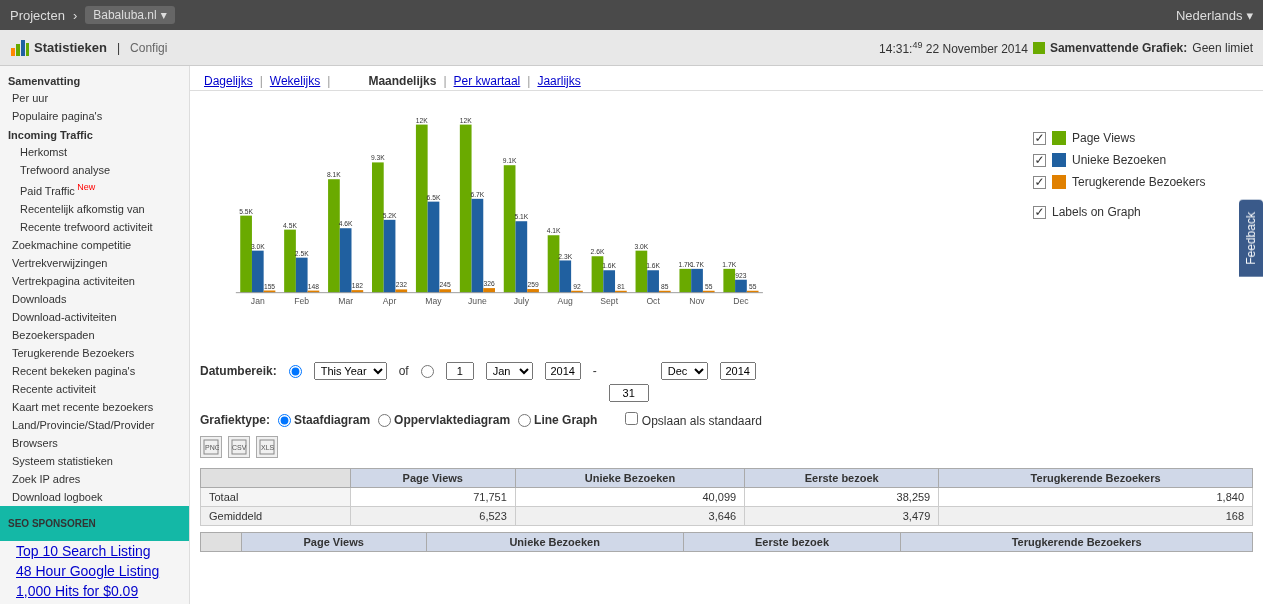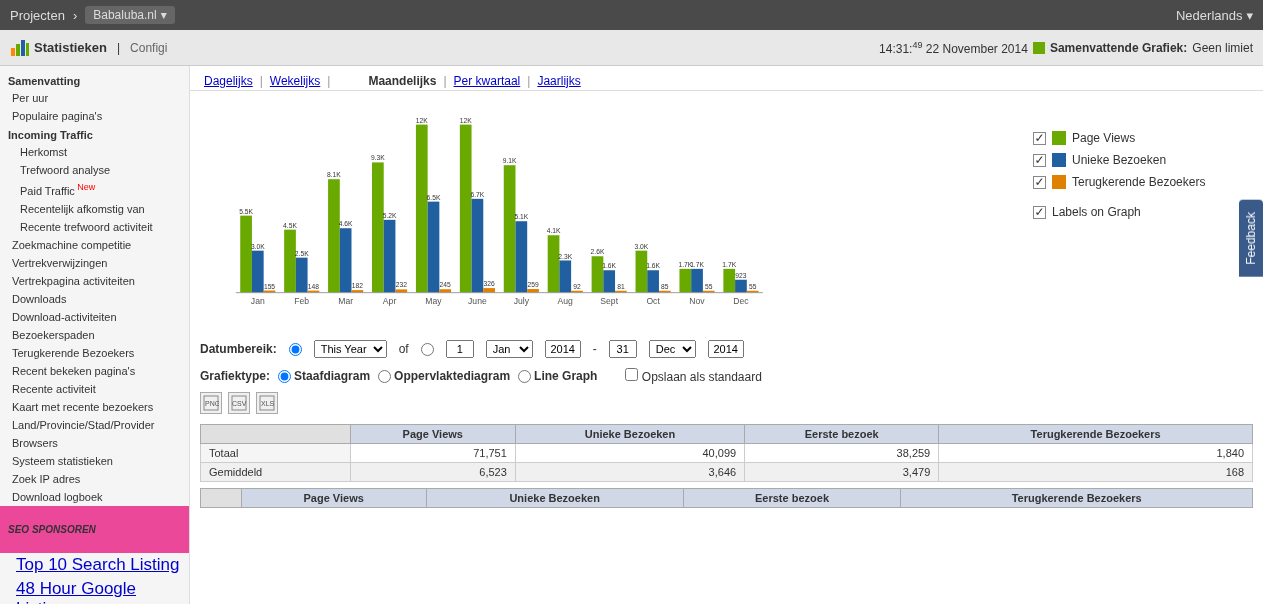--- a/index.html
+++ b/index.html
@@ -52,22 +52,22 @@
       cursor: default;
     }
     .sidebar-item {
       padding: 3px 8px 3px 12px;
       font-size: 11px;
       color: #333;
       cursor: pointer;
     }
     .sidebar-item.indent2 { padding-left: 20px; }
     .sidebar-item.new-badge::after { content: ' New'; color: #f00; font-size: 9px; vertical-align: super; }
-    .sidebar-section-header.seo { background: #ec4899; padding: 18px 8px; font-size: 10px; color: #333; font-style: italic; }
-    .sidebar-seo-link { padding: 2px 8px 2px 16px; font-size: 17px; color: #00c; cursor: pointer; text-decoration: underline; }
+    .sidebar-section-header.seo { background: #14b8a6; padding: 12px 8px; font-size: 10px; color: #333; }
+    .sidebar-seo-link { padding: 2px 8px 2px 16px; font-size: 14px; color: #00c; cursor: pointer; text-decoration: underline; }
 
     
     #content { flex: 1; overflow-y: auto; padding: 0; }
 
     
     #period-tabs {
       padding: 6px 10px 0 10px;
       display: flex;
       align-items: center;
       gap: 0;
@@ -370,21 +370,21 @@
       <span>of</span>
       <input type="radio" name="datemode" style="">
       <input type="text" value="1" style="width: 28px;">
       <select>
         <option>Jan</option><option>Feb</option><option>Mar</option><option>Apr</option>
         <option>May</option><option>Jun</option><option>Jul</option><option>Aug</option>
         <option>Sep</option><option>Oct</option><option>Nov</option><option>Dec</option>
       </select>
       <input type="text" value="2014" style="width: 36px;">
       <span>-</span>
-      <input type="text" value="31" style="width: 28px;">
+      <input type="text" value="31" style="width: 40px; margin-top: 44px;">
       <select>
         <option>Jan</option><option>Feb</option><option>Mar</option><option>Apr</option>
         <option>May</option><option>Jun</option><option>Jul</option><option>Aug</option>
         <option>Sep</option><option>Oct</option><option>Nov</option>
         <option selected="">Dec</option>
       </select>
       <input type="text" value="2014" style="width: 36px;">
     </div>
 
     <div id="graph-type">

